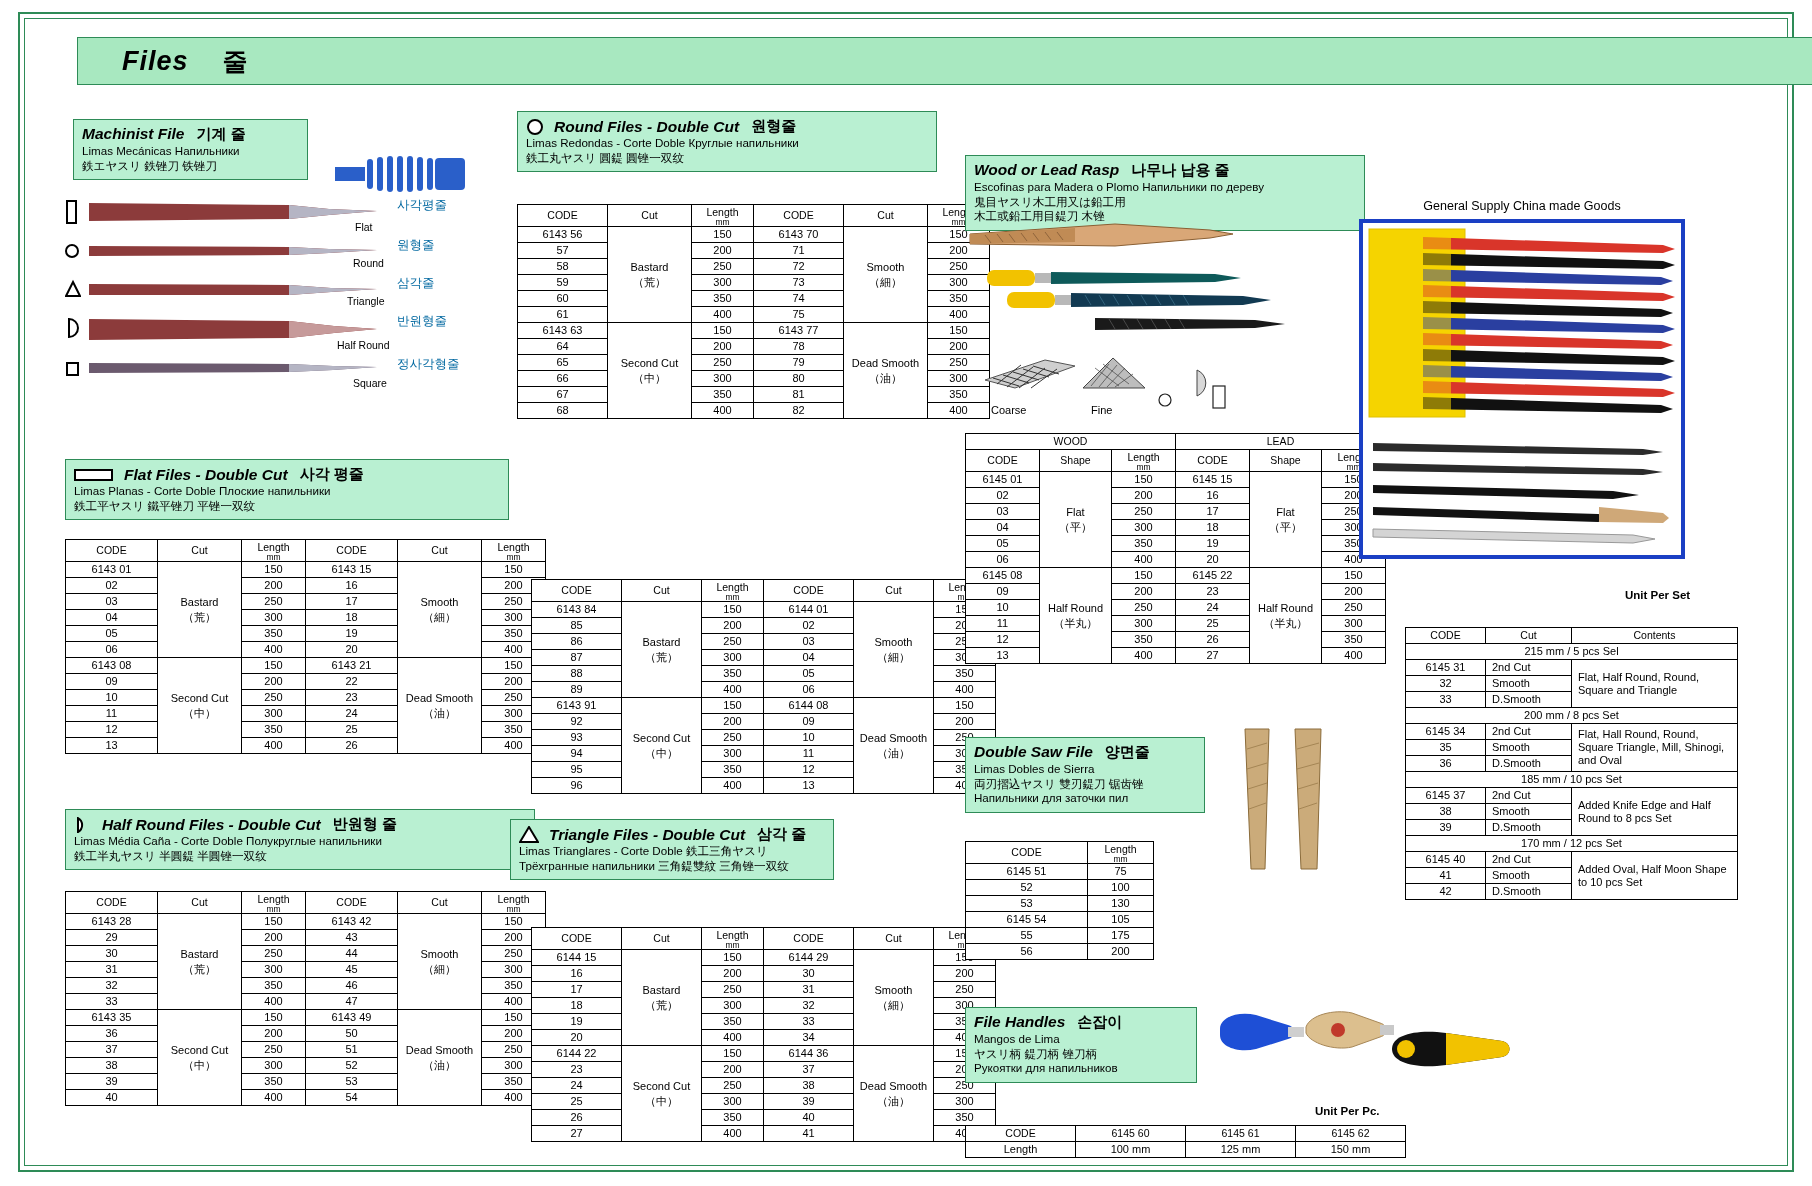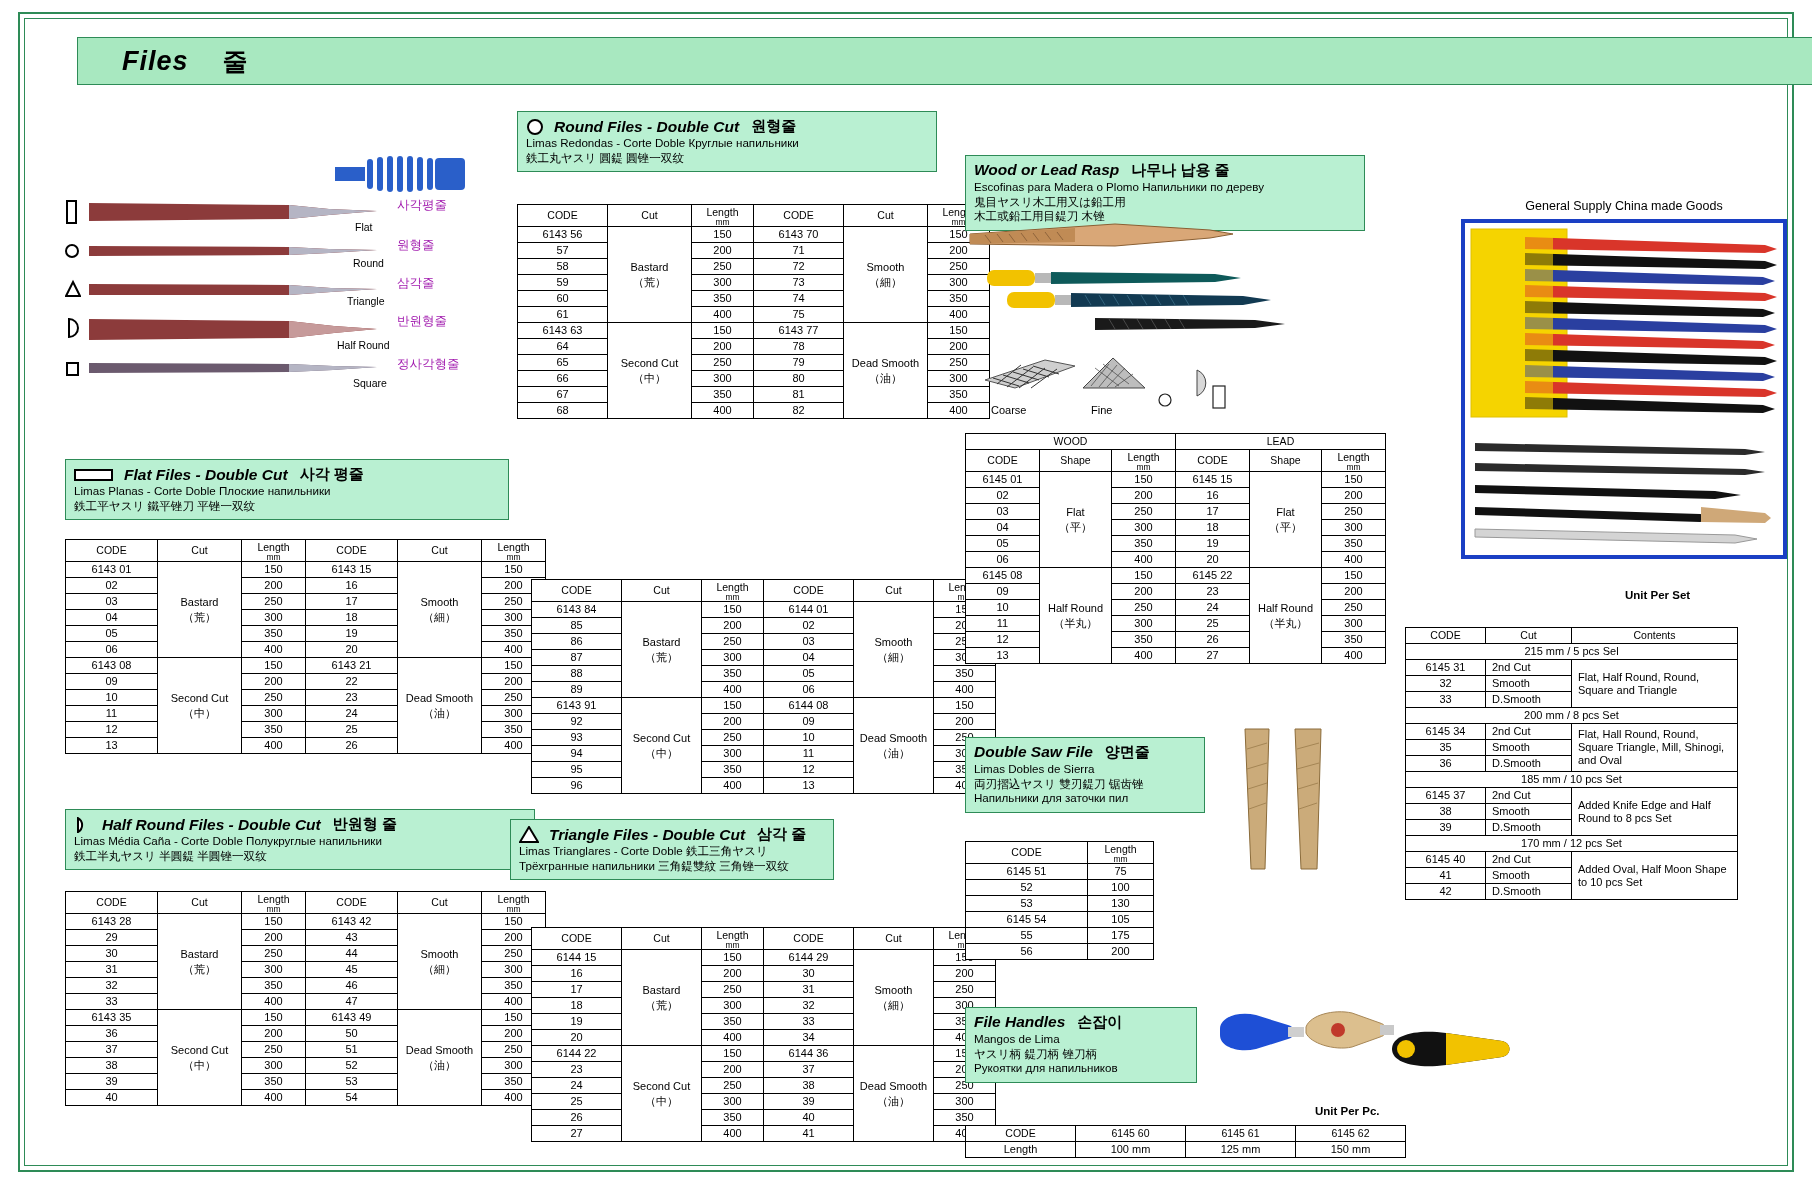--- a/index.html
+++ b/index.html
@@ -53,36 +53,41 @@
   }
   table.spec th { font-size:10.5px; font-weight:normal; }
   table.spec th .sub { font-size:8.5px; display:block; line-height:8px; margin-top:-2px;}
   td.code { text-align:right; padding-right:6px; font-weight:bold; font-size:11px;}
   td.codefirst { text-align:right; padding-right:6px; font-weight:bold; font-size:11px;}
   td.len { text-align:right; padding-right:10px; }
   td.cut { font-size:11px; }
 
   
   .lblr { font-size:10.5px; color:#000; }
-  .lblkr { font-size:12.5px; color:#a21caf; }
+  .lblkr { font-size:12.5px; color:#0369a1; }
 
   
   .unitlbl { font-size:11.5px; font-weight:bold; }
 </style>
 </head>
 <body>
 
 <div class="page">
 <div class="page-inner">
 
   <div class="header">
     <span class="title">Files</span>
     <span class="title title-kr">줄</span>
   </div>
 
+  <div class="sechead" style="position:absolute; left:48px; top:100px; width:235px;">
+    <div class="ln1"><span>Machinist File</span><span class="kr">기계 줄</span></div>
+    <div class="ln">Limas Mecánicas Напильники</div>
+    <div class="ln cjk">鉄エヤスリ  鉄锉刀 铁锉刀</div>
+  </div>
 
   <div style="position:absolute; left:40px; top:180px; width:420px; height:240px;">
 
     <svg width="160" height="60" viewBox="0 0 160 60" style="position:absolute; left:260px; top:-50px;">
       <rect x="10" y="18" width="30" height="14" fill="#2a5fc9"></rect>
       <g fill="#2a5fc9">
         <rect x="42" y="10" width="6" height="30" rx="3"></rect>
         <rect x="52" y="8" width="6" height="34" rx="3"></rect>
         <rect x="62" y="7" width="6" height="36" rx="3"></rect>
         <rect x="72" y="7" width="6" height="36" rx="3"></rect>
@@ -939,21 +944,21 @@
         <td>Length</td>
         <td>100 mm</td>
         <td>125 mm</td>
         <td>150 mm</td>
       </tr>
     </tbody>
         </table>
   </div>
 
 
-  <div style="position:absolute; left:1436px; top:200px; width:326px; height:340px; border:4px solid #1a3fc4; background:#fff;">
+  <div style="position:absolute; left:1334px; top:200px; width:326px; height:340px; border:4px solid #1a3fc4; background:#fff;">
     <div style="position:absolute; left:0; top:-24px; width:100%; text-align:center; font-size:12.5px;">General Supply China made Goods</div>
     <svg width="318" height="332" viewBox="0 0 318 332">
 
       <rect x="6" y="6" width="96" height="188" fill="#f5d400"></rect>
       <rect x="6" y="6" width="96" height="188" fill="none" stroke="#e0c000"></rect>
 
       <g>
         <g>
           <polygon points="60,14 300,22 312,26 300,30 60,26" fill="#d9352a"></polygon>
           <polygon points="60,30 300,38 312,42 300,46 60,42" fill="#111"></polygon>

